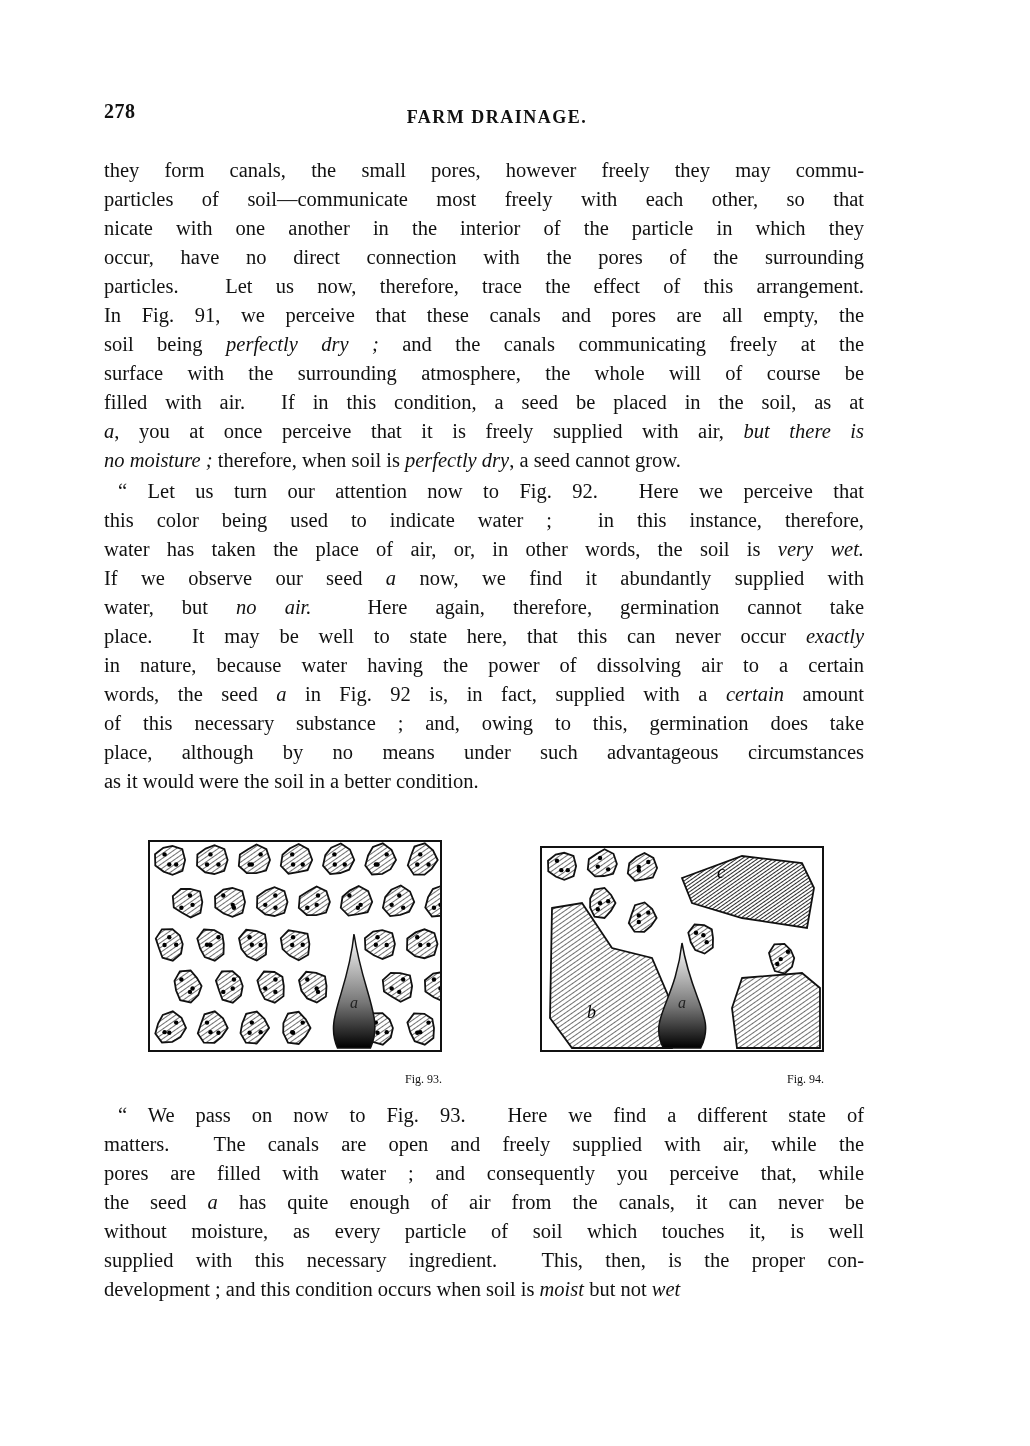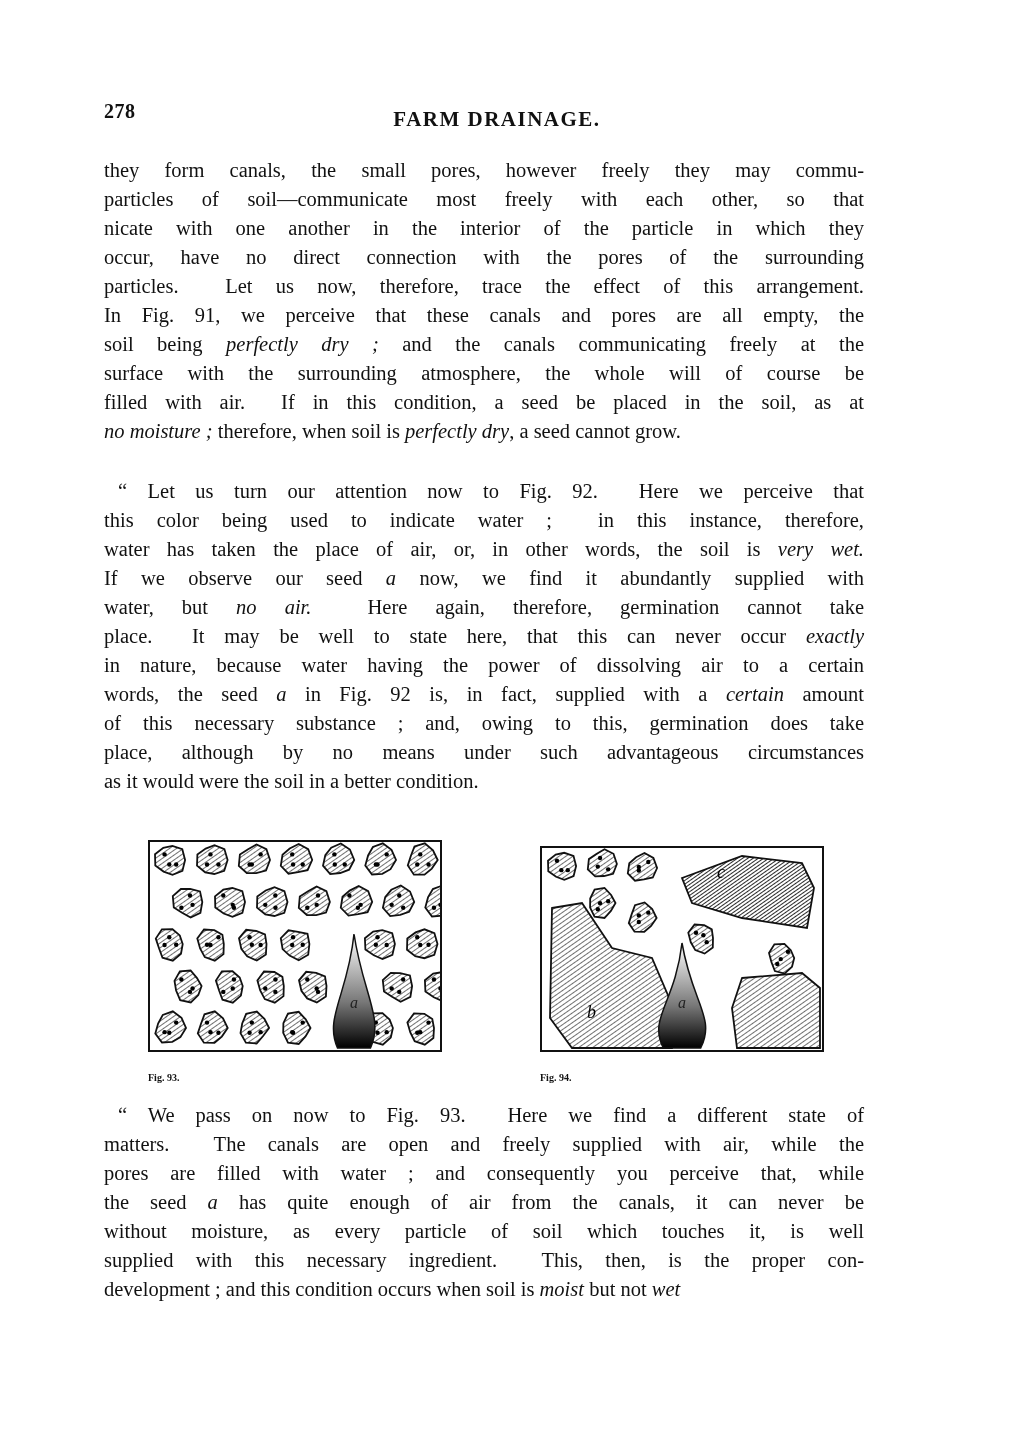--- a/index.html
+++ b/index.html
@@ -1,49 +1,50 @@
 <!DOCTYPE html>
 <html><head>
 <meta charset="utf-8">
 <style>
   html, body { margin: 0; padding: 0; background: #ffffff; }
   body { width: 1030px; height: 1446px; position: relative; overflow: hidden;
          font-family: "Liberation Serif", "DejaVu Serif", serif; color: #111; }
   .header { position: absolute; top: 100px; left: 104px; width: 760px; height: 36px; }
   .page-number { position: absolute; left: 0; top: 0; font-size: 20px; font-weight: bold; letter-spacing: 0.5px; }
-  .running-head { position: absolute; left: 0; right: 0; top: 7px; text-align: center; font-size: 21px; font-weight: bold; letter-spacing: 1.5px; padding-left: 26px; }
+  .running-head { position: absolute; left: 0; right: 0; top: 7px; text-align: center; font-size: 18px; font-weight: bold; letter-spacing: 1.5px; padding-left: 26px; }
   .body-block { position: absolute; left: 104px; width: 760px; }
   .line { display: block; height: 29px; line-height: 29px; font-size: 20.5px; text-align: justify; text-align-last: justify; white-space: nowrap; overflow: visible; }
   .line.last { text-align-last: left; }
   .line.indent { padding-left: 14px; }
   .line span { white-space: pre; }
   em { }
   .figures { position: absolute; top: 840px; left: 148px; width: 680px; height: 250px; }
   .figure { position: absolute; top: 0; }
   .fig-art { border: 2px solid #111; background: #fff; overflow: hidden; position: relative; }
-  .fig-caption { position: absolute; font-size: 10px; font-weight: bold; text-align: left; width: 100%; }
+  .fig-caption { position: absolute; font-size: 12px; font-weight: normal; text-align: right; width: 100%; }
 </style>
 </head>
 <body>
 
 <div class="header">
   <span class="page-number">278</span>
   <div class="running-head">FARM DRAINAGE.</div>
 </div>
 
 <div class="body-block" id="para-0" style="top:156px;">
     <div class="line"><span>they form canals, the small pores, however freely they may commu-</span></div>
     <div class="line"><span>particles of soil—communicate most freely with each other, so that</span></div>
     <div class="line"><span>nicate with one another in the interior of the particle in which they</span></div>
     <div class="line"><span>occur, have no direct connection with the pores of the surrounding</span></div>
     <div class="line"><span>particles.  Let us now, therefore, trace the effect of this arrangement.</span></div>
     <div class="line"><span>In Fig. 91, we perceive that these canals and pores are all empty, the</span></div>
     <div class="line"><span>soil being </span><em>perfectly dry ;</em><span> and the canals communicating freely at the</span></div>
     <div class="line"><span>surface with the surrounding atmosphere, the whole will of course be</span></div>
     <div class="line"><span>filled with air.  If in this condition, a seed be placed in the soil, as at</span></div>
+    <div class="line"><em>a</em><span>, you at once perceive that it is freely supplied with air, </span><em>but there is</em></div>
     <div class="line last"><em>no moisture ;</em><span> therefore, when soil is </span><em>perfectly dry</em><span>, a seed cannot grow.</span></div>
   </div>
 <div class="body-block" id="para-1" style="top:477px;">
     <div class="line indent"><span>“ Let us turn our attention now to Fig. 92.  Here we perceive that</span></div>
     <div class="line"><span>this color being used to indicate water ;  in this instance, therefore,</span></div>
     <div class="line"><span>water has taken the place of air, or, in other words, the soil is </span><em>very wet.</em></div>
     <div class="line"><span>If we observe our seed </span><em>a</em><span> now, we find it abundantly supplied with</span></div>
     <div class="line"><span>water, but </span><em>no air.</em><span>  Here again, therefore, germination cannot take</span></div>
     <div class="line"><span>place.  It may be well to state here, that this can never occur </span><em>exactly</em></div>
     <div class="line"><span>in nature, because water having the power of dissolving air to a certain</span></div>

